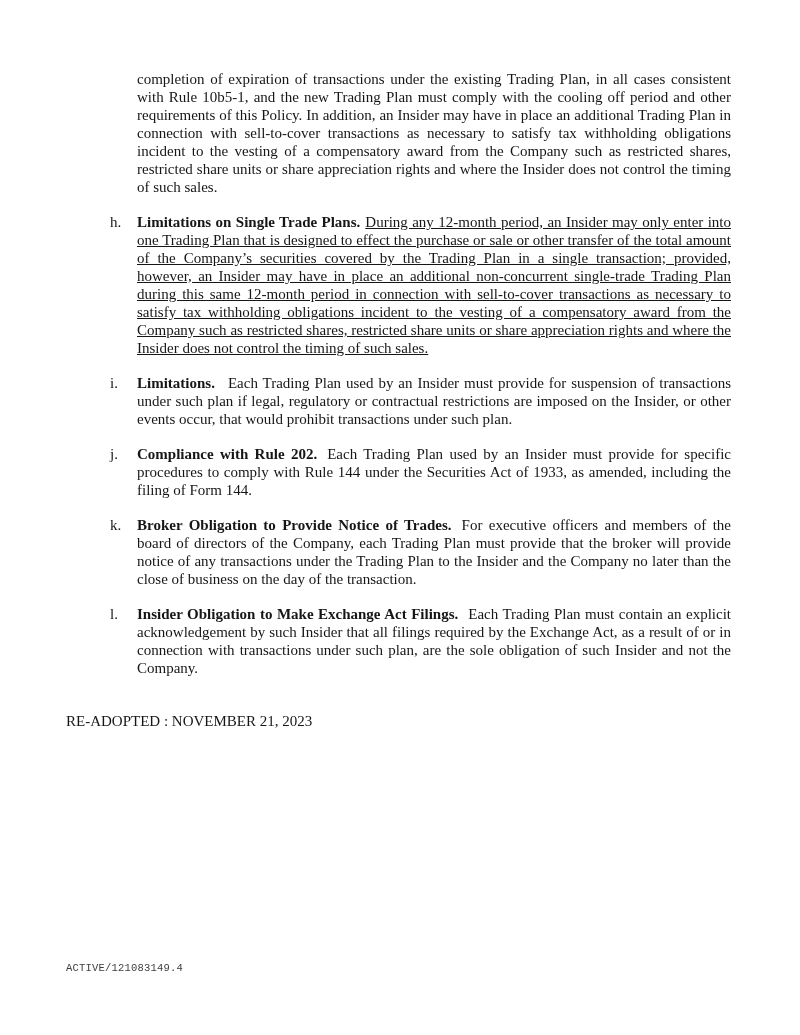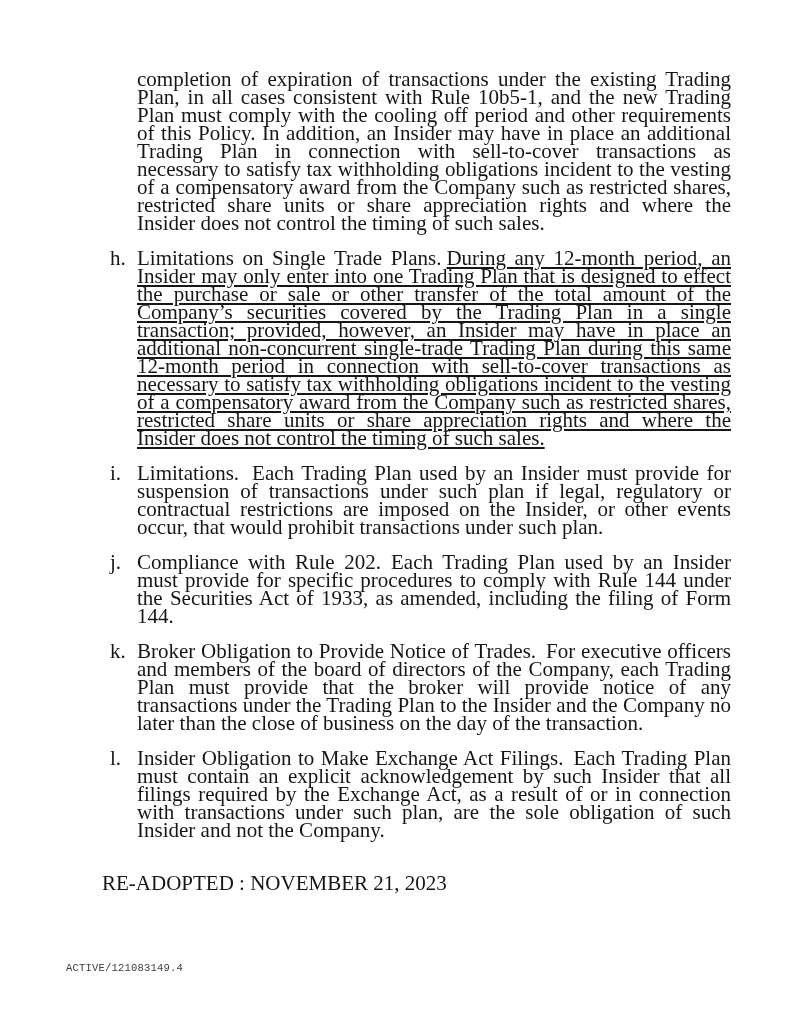--- a/index.html
+++ b/index.html
@@ -11,40 +11,39 @@
     background:#ffffff;
     overflow:hidden;
     font-family:"Liberation Serif","DejaVu Serif",serif;
     color:#161616;
   }
   .content {
     position:absolute;
     left:66px;
     top:70px;
     width:665px;
-    font-size:21px;
+    font-size:15px;
     line-height:18px;
   }
   .para { text-align:justify; }
   .intro { margin-left:71px; }
   .item {
     position:relative;
     margin-top:17px;
     margin-left:71px;
     text-align:justify;
   }
   .marker { position:absolute; left:-27px; top:0; }
-  .title { font-weight:normal; }
+  .title { font-weight:bold; }
   .gap-sm { margin-left:5px;text-decoration:underline; }
   .gap-md { margin-left:10px; }
   .gap-lg { margin-left:13px; }
   .readopted {
     margin-top:35px;
     text-align:left;
-    margin-left:36px;
   }
   .footer {
     position:absolute;
     left:66px;
     top:962px;
     font-family:Liberation Mono, monospace;
     font-size:10.5px;
     letter-spacing:0.2px;
     color:#3d3d3d;
   }

